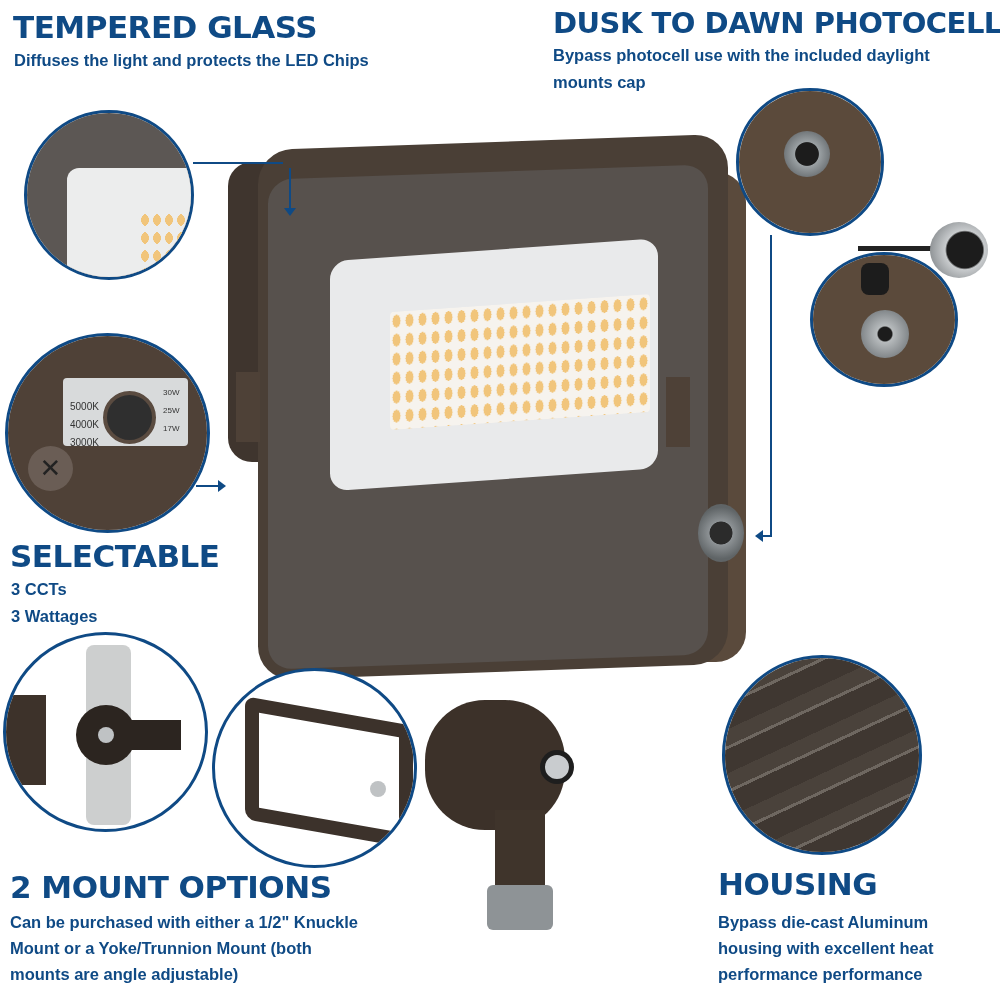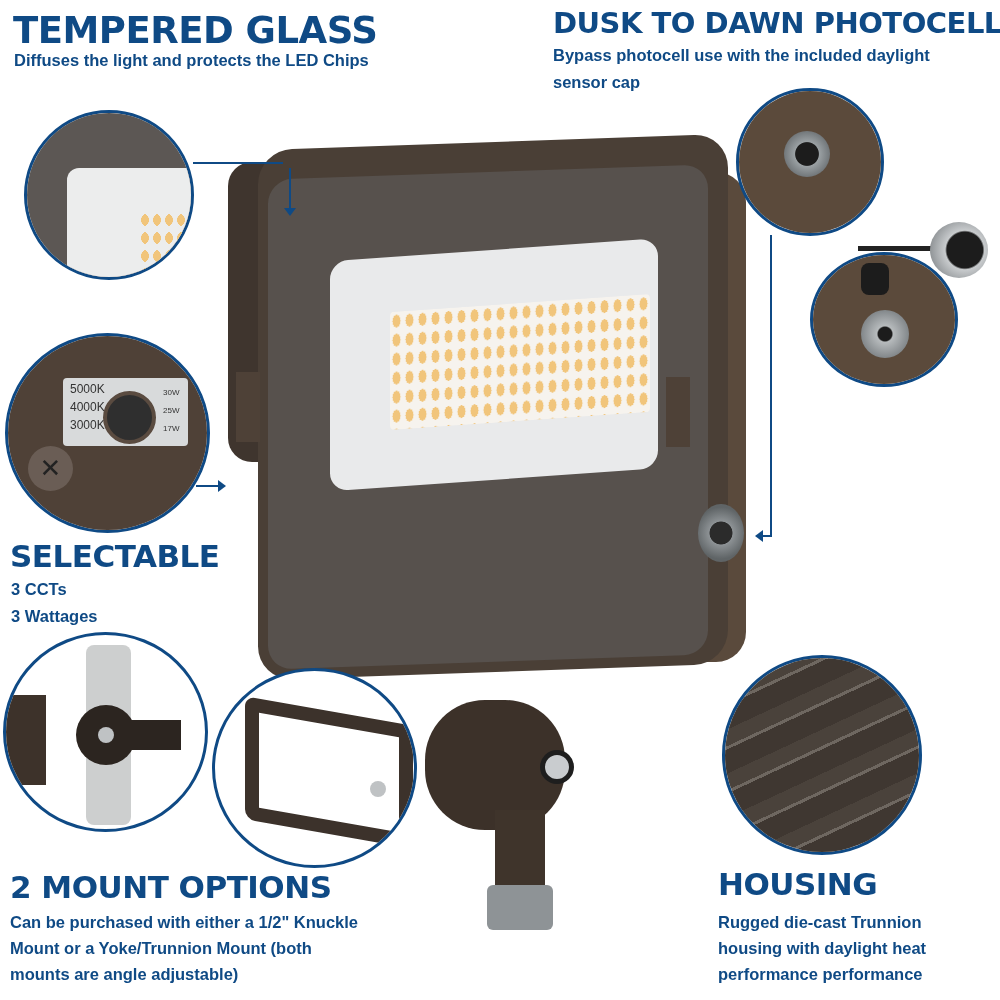--- a/index.html
+++ b/index.html
@@ -30,39 +30,39 @@
   .knuckle .stem { position:absolute; left:70px; top:130px; width:50px; height:80px; background:#3f342b; }
   .knuckle .nut { position:absolute; left:62px; top:205px; width:66px; height:45px; background:#8e9396; border-radius:6px; }
   .knuckle .bolt { position:absolute; left:115px; top:70px; width:24px; height:24px; border-radius:50%; background:#c9cccf; border:5px solid #1e1e1e; }
   
   .line { position:absolute; background:#0f4a85; }
   .dark { background:#3f352e; }
 </style>
 </head>
 <body>
 
-<div class="abs heading" style="left:13px; top:12px; font-size:37px;">TEMPERED GLASS</div>
+<div class="abs heading" style="left:13px; top:12px; font-size:31px;">TEMPERED GLASS</div>
 <div class="abs sub" style="left:14px; top:47px;text-align:center;">Diffuses the light and protects the LED Chips</div>
 
 <div class="abs heading" style="left:553px; top:9px; font-size:29px;">DUSK TO DAWN PHOTOCELL</div>
 <div class="abs sub" style="left:553px; top:42px;">Bypass photocell use with the included daylight</div>
-<div class="abs sub" style="left:553px; top:69px;">sensor cap</div>
+<div class="abs sub" style="left:553px; top:69px;">mounts cap</div>
 
 <div class="abs heading" style="left:10px; top:541px; font-size:31px;">SELECTABLE</div>
 <div class="abs sub" style="left:11px; top:576px;">3 CCTs</div>
 <div class="abs sub" style="left:11px; top:603px;">3 Wattages</div>
 
 <div class="abs heading" style="left:10px; top:872px; font-size:31px;text-align:right;">2 MOUNT OPTIONS</div>
 <div class="abs sub" style="left:10px; top:909px;">Can be purchased with either a 1/2" Knuckle</div>
 <div class="abs sub" style="left:10px; top:935px;">Mount or a Yoke/Trunnion Mount (both</div>
 <div class="abs sub" style="left:10px; top:961px;">mounts are angle adjustable)</div>
 
 <div class="abs heading" style="left:718px; top:869px; font-size:31px;text-align:center;">HOUSING</div>
-<div class="abs sub" style="left:718px; top:909px;">Rugged die-cast Trunnion</div>
-<div class="abs sub" style="left:718px; top:935px;">housing with daylight heat</div>
+<div class="abs sub" style="left:718px; top:909px;">Bypass die-cast Aluminum</div>
+<div class="abs sub" style="left:718px; top:935px;">housing with excellent heat</div>
 <div class="abs sub" style="left:718px; top:961px;">performance performance</div>
 
 <div class="housing">
   <div class="visor-left"></div>
   <div class="side"></div>
   <div class="bezel"></div>
   <div class="face">
     <div class="lens">
       <div class="led-board"></div>
     </div>
@@ -81,21 +81,21 @@
 
 <div class="circle" style="left:24px; top:110px; width:170px; height:170px;">
   <div class="abs dark" style="left:0; top:0; width:170px; height:170px; background:#5c5754;"></div>
   <div class="abs" style="left:40px; top:55px; width:140px; height:120px; background:#eceded; border-radius:12px;"></div>
   <div class="abs" style="left:112px; top:98px; width:60px; height:60px; background-image:radial-gradient(#f1c57b 45%, transparent 46%); background-size:12px 18px;"></div>
 </div>
 
 <div class="circle" style="left:5px; top:333px; width:205px; height:200px;">
   <div class="abs" style="left:0; top:0; width:205px; height:200px; background:#4f4137;"></div>
   <div class="abs" style="left:55px; top:42px; width:125px; height:68px; background:#d8dadb; border-radius:4px;"></div>
-  <div class="abs" style="left:62px; top:44px; font-size:12px; color:#333; line-height:18px;">
+  <div class="abs" style="left:62px; top:62px; font-size:10px; color:#333; line-height:18px;">
     <div>5000K</div>
     <div>4000K</div>
     <div>3000K</div>
   </div>
   <div class="abs" style="left:155px; top:48px; font-size:8px; color:#333; line-height:18px;">
     <div>30W</div>
     <div>25W</div>
     <div>17W</div>
   </div>
   <div class="abs" style="left:95px; top:55px; width:45px; height:45px; border-radius:50%; background:#2f2f2f; border:4px solid #5a4b40;"></div>

